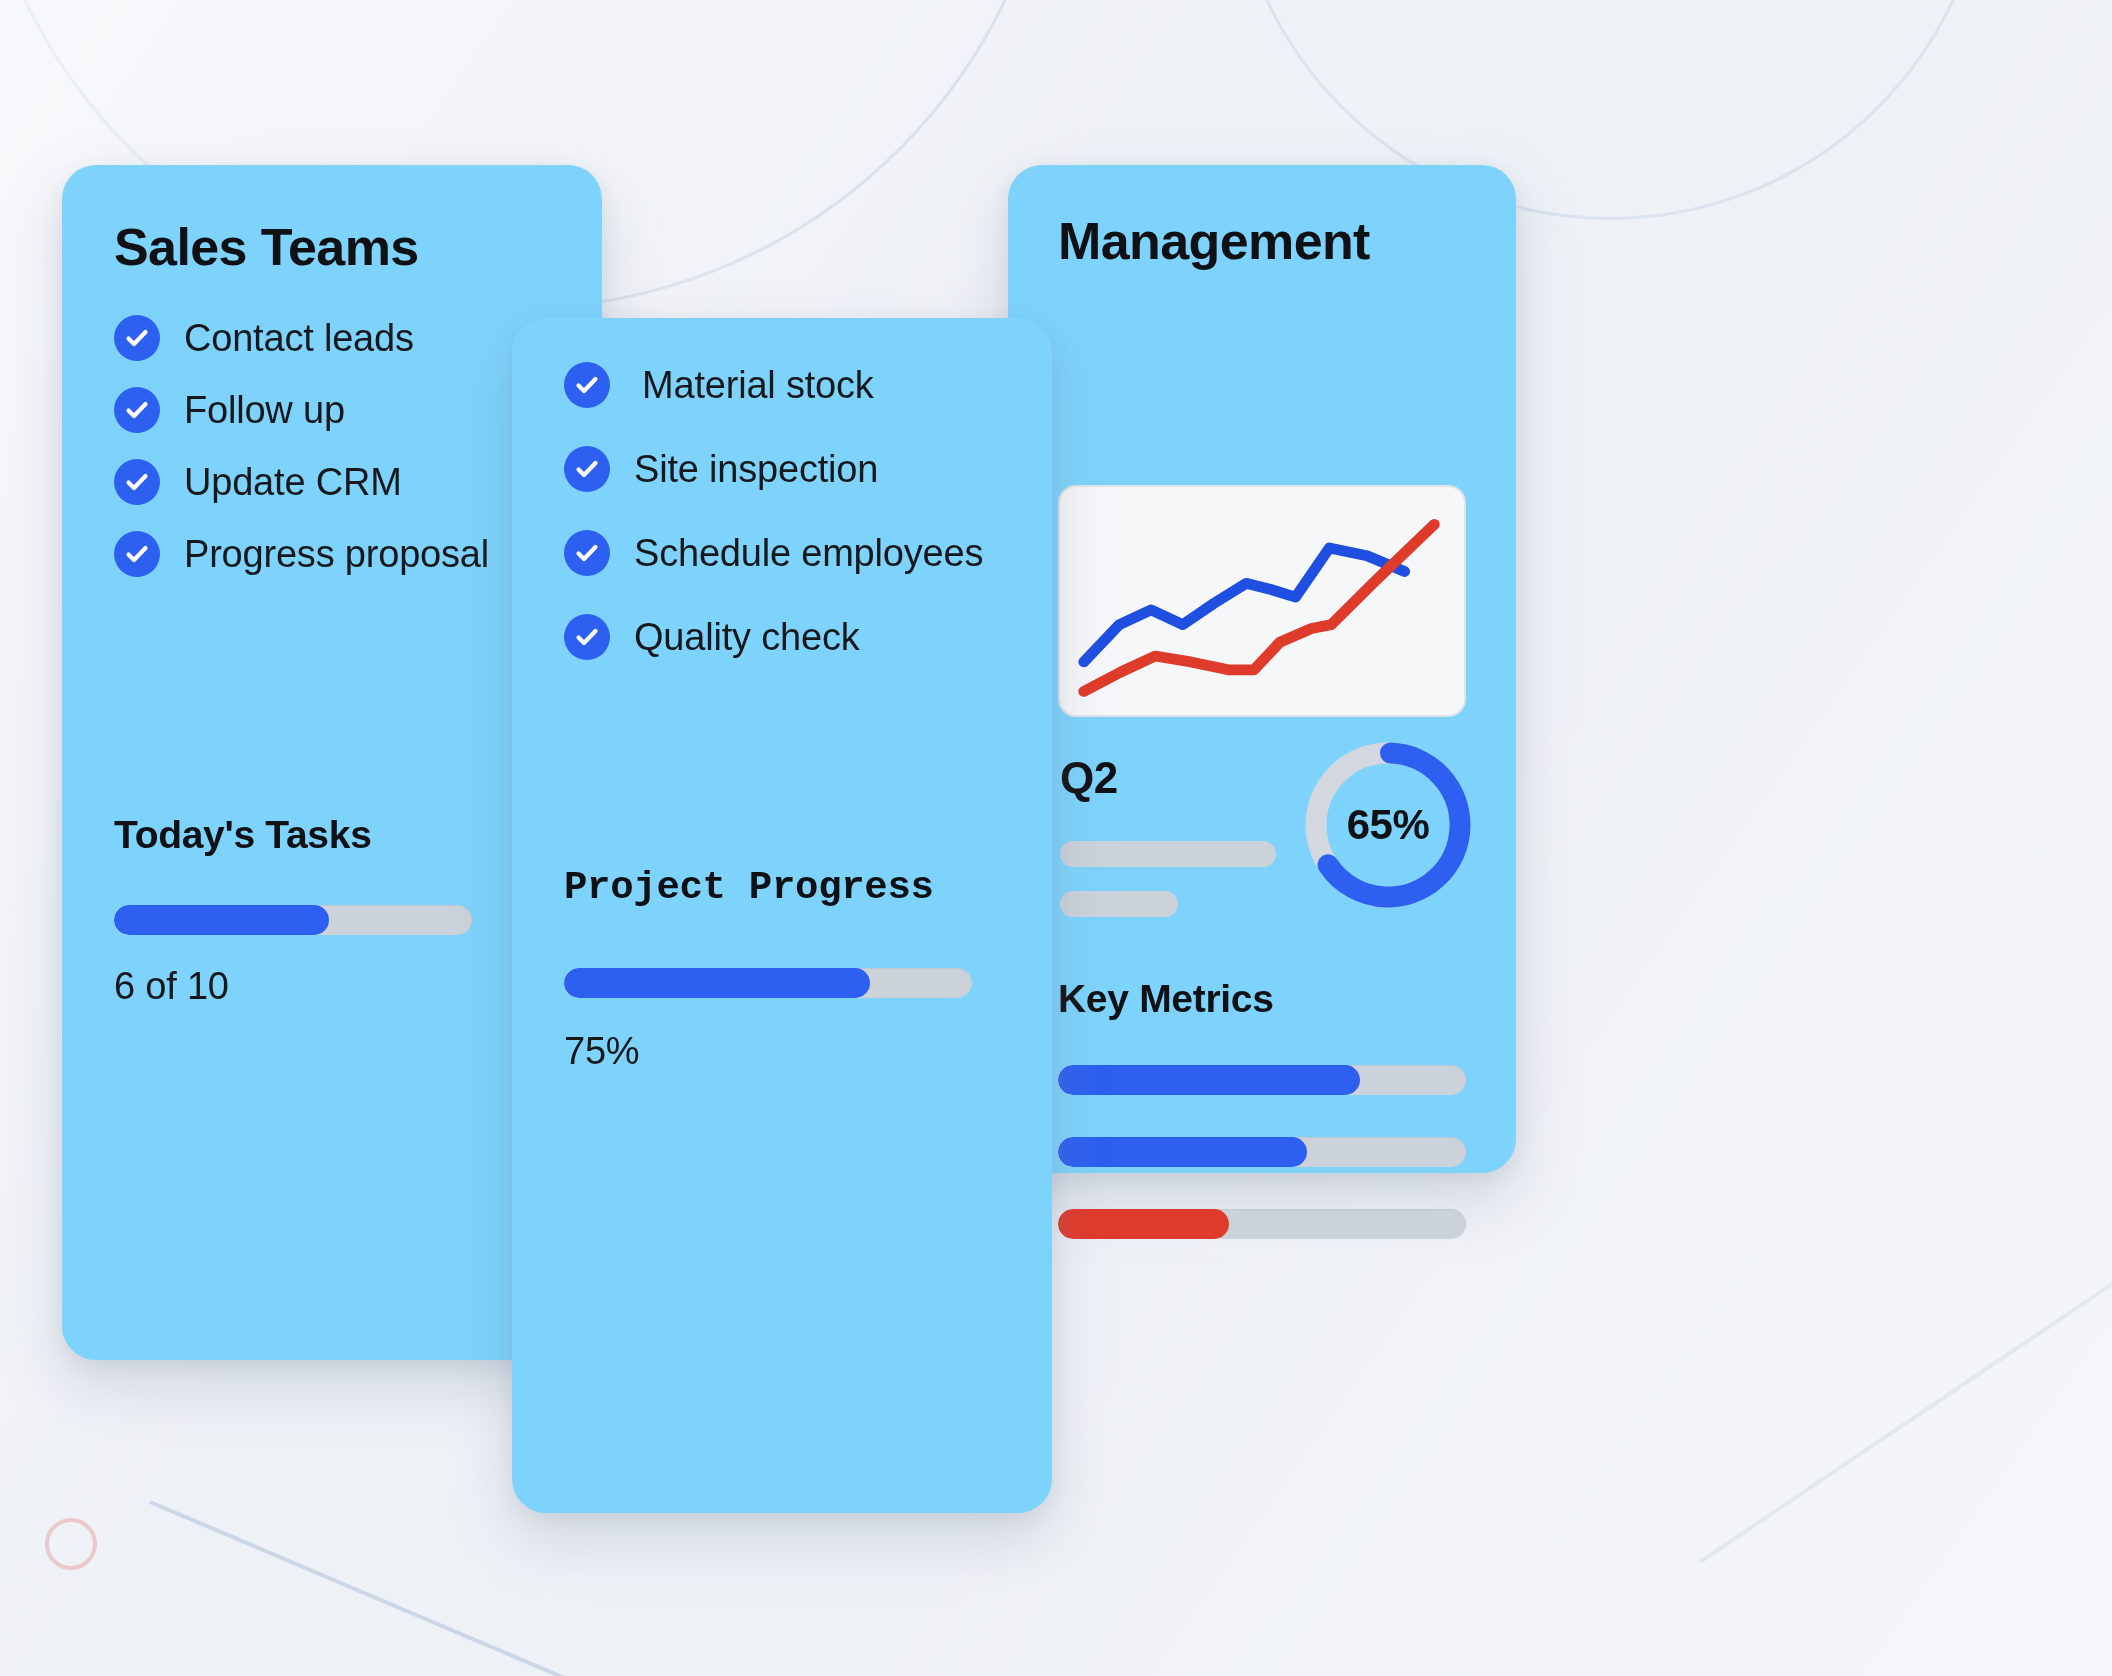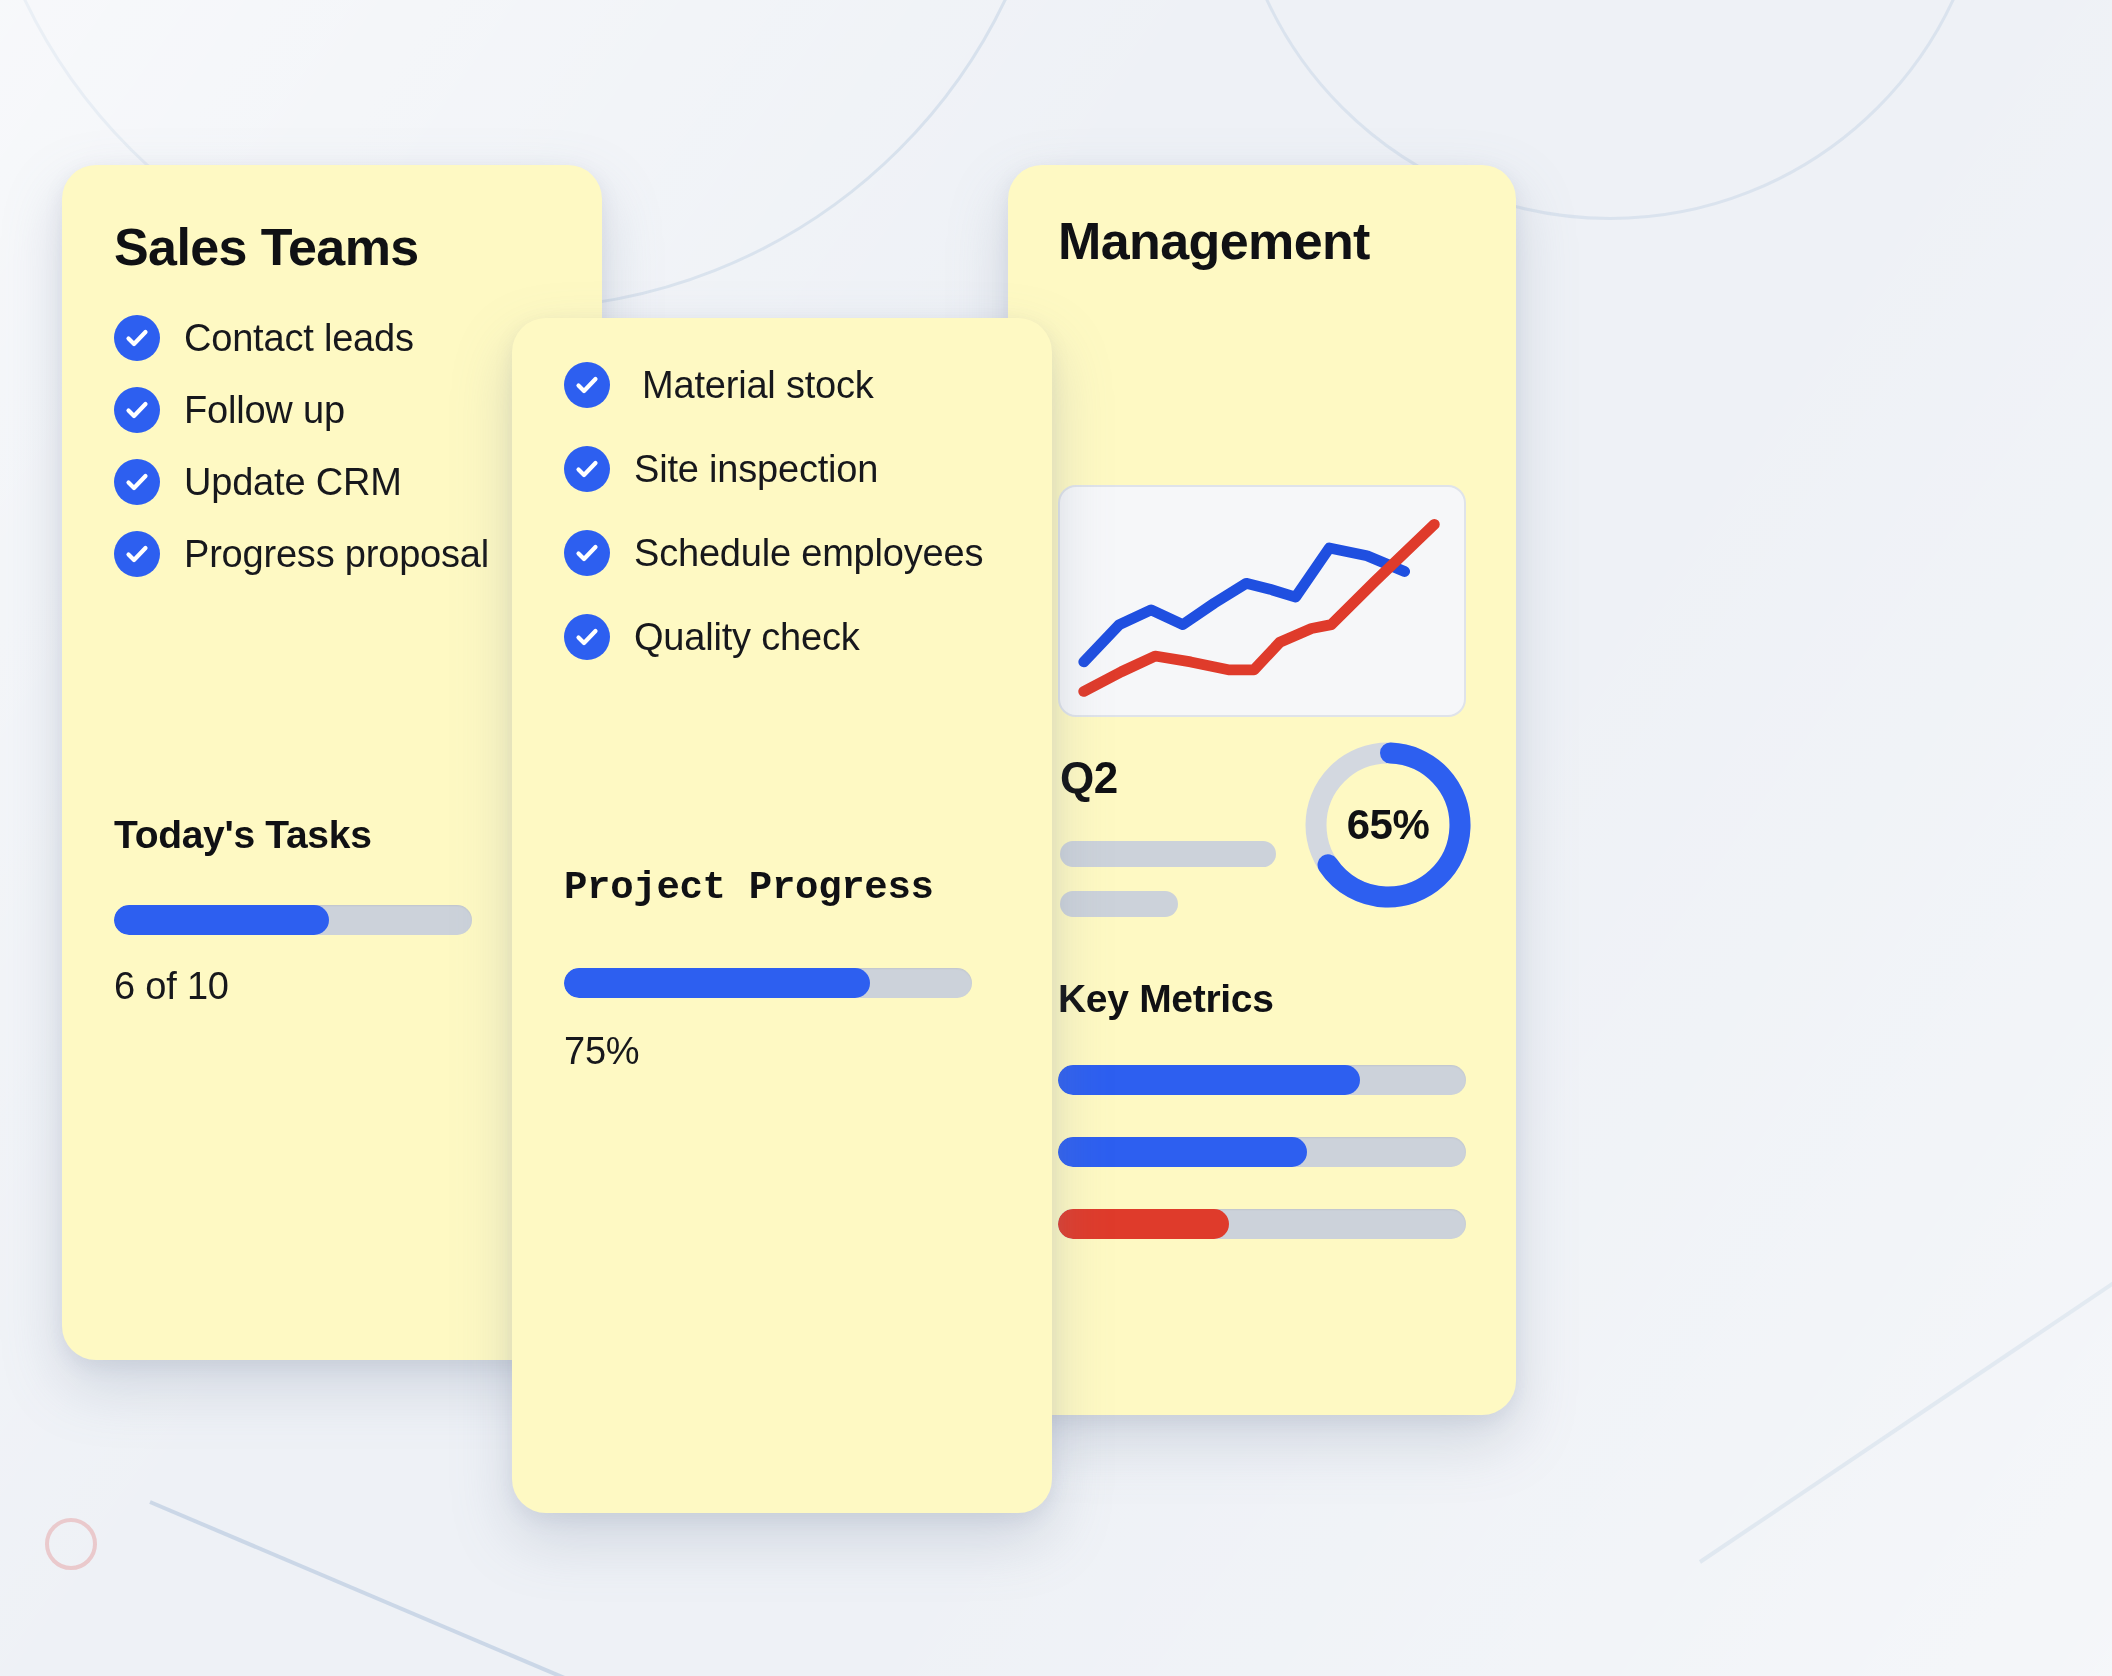--- a/index.html
+++ b/index.html
@@ -41,27 +41,27 @@
     transform: rotate(-34deg); transform-origin: left center;
   }
   .bg-sheen {
     position: absolute; inset: 0;
     background: linear-gradient(125deg, rgba(255,255,255,0.55) 0%, rgba(255,255,255,0) 38%, rgba(255,255,255,0) 60%, rgba(255,255,255,0.40) 100%);
   }
 
   
   .card {
     position: absolute;
-    background: #fef9c3;
+    background: #7dd3fc;
     border-radius: 34px;
     box-shadow: 0 26px 60px rgba(120,135,160,0.26), 0 6px 18px rgba(120,135,160,0.13);
   }
   .card-sales      { left: 62px;   top: 165px;  width: 540px;  height: 1195px; z-index: 1; }
   .card-operations { left: 512px;  top: 318px;  width: 540px;  height: 1195px; z-index: 3; }
-  .card-management { left: 1008px; top: 165px;  width: 508px;  height: 1250px; z-index: 2; }
+  .card-management { left: 1008px; top: 165px;  width: 508px;  height: 1008px; z-index: 2; }
 
   .card-title {
     font-size: 52px; font-weight: 700; color: #101114;
     letter-spacing: -0.6px;
   }
   .card-sales .card-title      { margin: 52px 0 0 52px; }
   .card-operations .card-title { margin: 52px 0 0 52px; }
   .card-management .card-title { margin: 46px 0 0 50px; }
 
   

